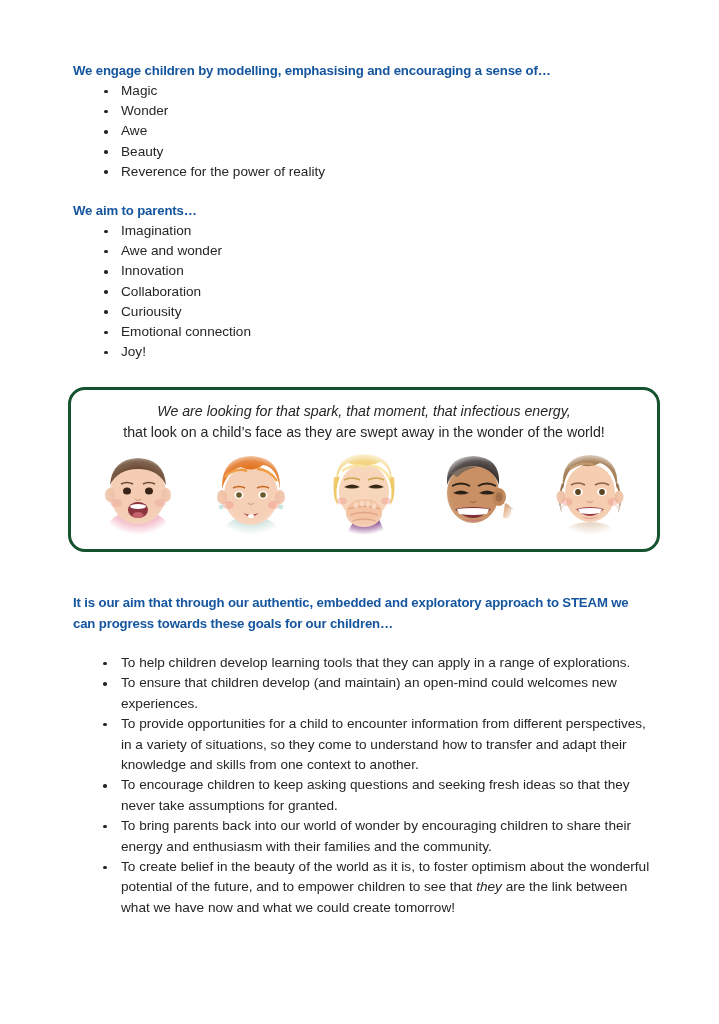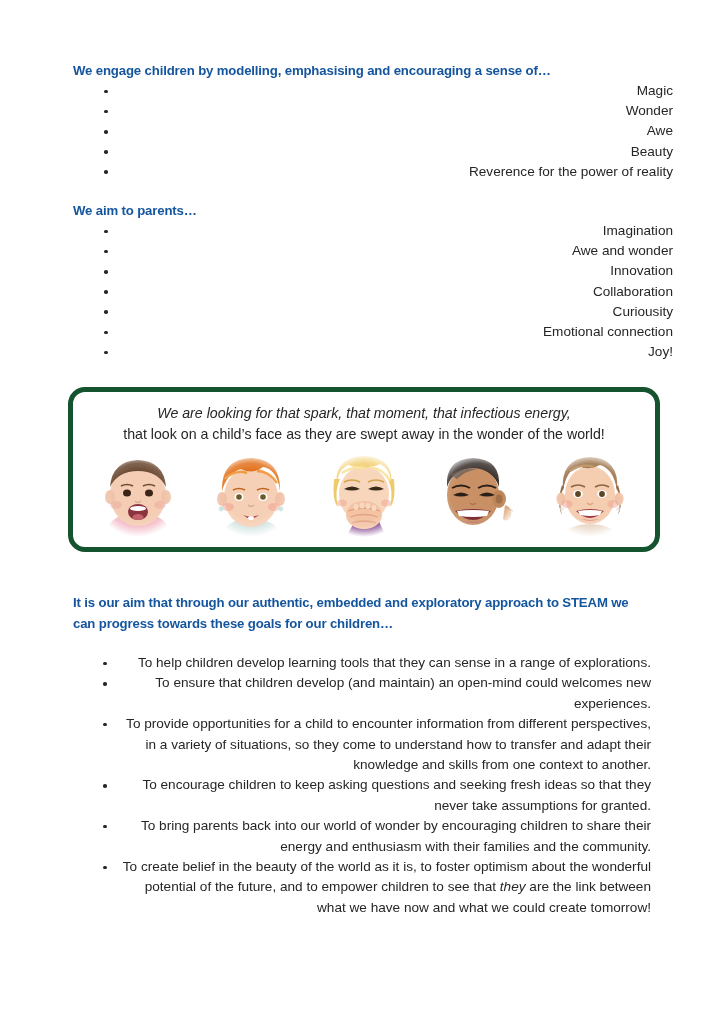--- a/index.html
+++ b/index.html
@@ -41,21 +41,20 @@
     margin: 0;
     padding: 0;
   }
   ul.bullets > li {
     position: relative;
     padding-left: 48px;
     font-size: 13.6px;
     line-height: 20.2px;
     color: #262626;
     margin: 0;
-    text-align: right;
   }
   ul.bullets > li::before {
     content: "";
     position: absolute;
     left: 31px;
     top: 8.6px;
     width: 3.6px;
     height: 3.6px;
     border-radius: 50%;
     background: #262626;
@@ -79,21 +78,21 @@
   #section-nurture ul { margin-top: 0px; }
 
   
   #callout {
     position: absolute;
     left: 68px;
     top: 387px;
     width: 592px;
     height: 165px;
     box-sizing: border-box;
-    border: 5px solid #14532d;
+    border: 3px solid #14532d;
     border-radius: 17px;
     background: #ffffff;
   }
   .quote-line {
     text-align: center;
     font-size: 14.2px;
     line-height: 21px;
     color: #262626;
   }
   .quote-line.l1 {
@@ -317,21 +316,21 @@
       </div>
 
     </div>
   </section>
 
   <div id="section-goals-heading">
     <p class="blue-heading">It is our aim that through our authentic, embedded and exploratory approach to STEAM we can progress towards these goals for our children…</p>
   </div>
 
   <ul class="bullets wide" id="section-goals-list">
-    <li>To help children develop learning tools that they can sense in a range of explorations.</li>
+    <li>To help children develop learning tools that they can apply in a range of explorations.</li>
     <li>To ensure that children develop (and maintain) an open-mind could welcomes new experiences.</li>
     <li>To provide opportunities for a child to encounter information from different perspectives, in a variety of situations, so they come to understand how to transfer and adapt their knowledge and skills from one context to another.</li>
     <li>To encourage children to keep asking questions and seeking fresh ideas so that they never take assumptions for granted.</li>
     <li>To bring parents back into our world of wonder by encouraging children to share their energy and enthusiasm with their families and the community.</li>
     <li id="goals-last-item">To create belief in the beauty of the world as it is, to foster optimism about the wonderful potential of the future, and to empower children to see that <em class="it">they</em> are the link between what we have now and what we could create tomorrow!</li>
   </ul>
 
 </div>
 
 </body></html>

